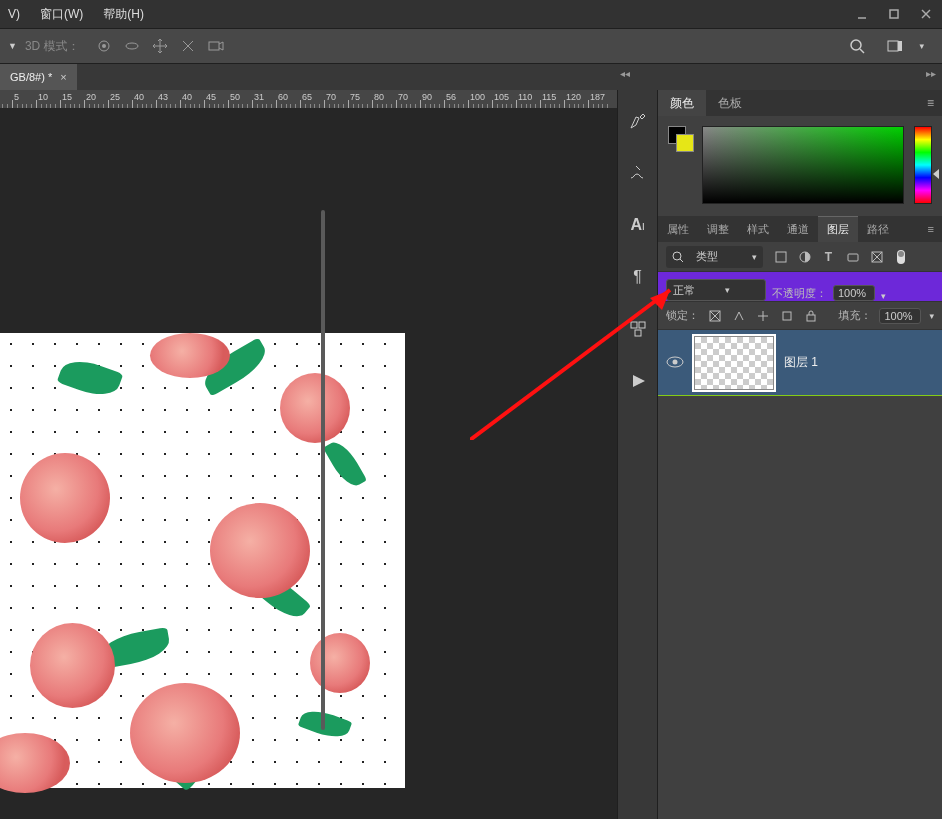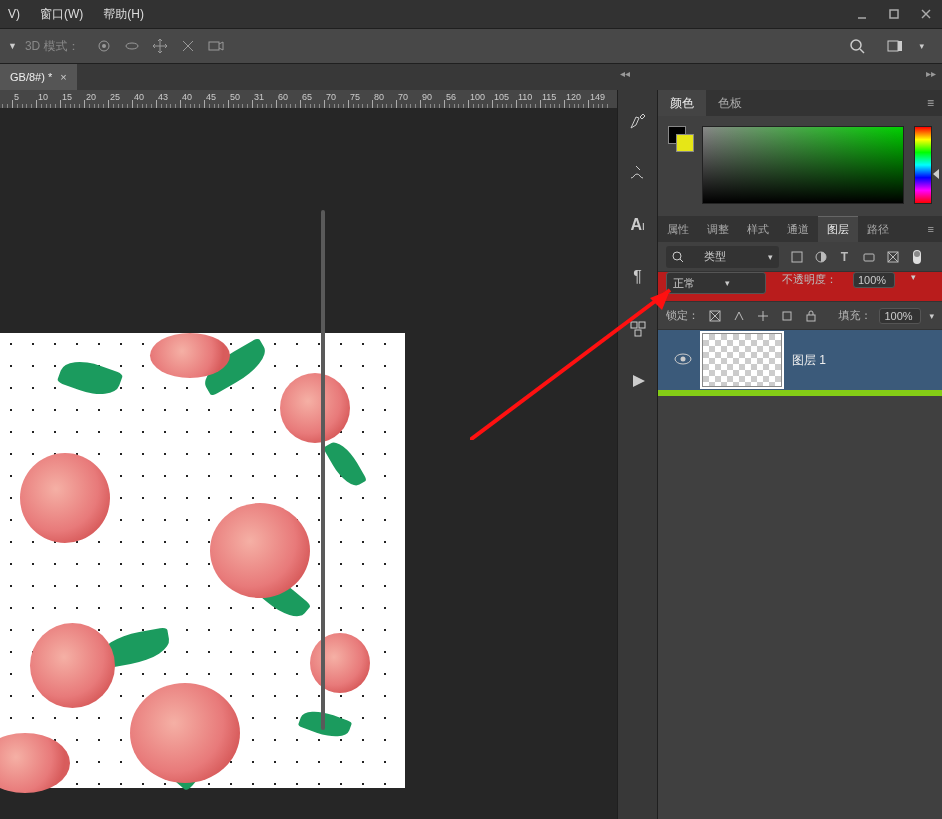--- a/index.html
+++ b/index.html
@@ -36,32 +36,32 @@
   .swatch { width:24px; height:24px; position:relative; }
   .swatch .bg { position:absolute; width:18px; height:18px; background:#000; border:1px solid #888; }
   .swatch .fg { position:absolute; width:18px; height:18px; background:#e6e617; border:1px solid #888; left:8px; top:8px; }
   .gradient { flex:1; height:78px; background:linear-gradient(to bottom,#fff,#000), linear-gradient(to right,#888 0%,#00d000 100%); background-blend-mode:multiply; border:1px solid #222; position:relative; }
   .hue { width:18px; height:78px; background:linear-gradient(to bottom,#f00,#ff0,#0f0,#0ff,#00f,#f0f,#f00); border:1px solid #222; position:relative; }
   .hue .marker { position:absolute; right:-8px; top:42px; width:0; height:0; border-top:5px solid transparent; border-bottom:5px solid transparent; border-right:6px solid #ccc; }
   .rp-tabs2 { height:26px; background:#333; display:flex; align-items:center; font-size:11px; }
   .rp-tab2 { padding:0 9px; height:26px; display:flex; align-items:center; color:#aaa; cursor:pointer; }
   .rp-tab2.active { background:#444; color:#eee; border-top:1px solid #666; }
   .layer-toolbar { height:30px; background:#404040; display:flex; align-items:center; padding:0 8px; gap:10px; border-bottom:1px solid #333; }
-  .filter-input { display:flex; align-items:center; background:#333; border-radius:3px; padding:2px 6px; gap:20px; height:22px; }
+  .filter-input { display:flex; align-items:center; background:#333; border-radius:3px; padding:2px 6px; gap:12px; height:22px; }
   .filter-input input { background:transparent; border:none; color:#ccc; width:44px; font-size:11px; outline:none; }
   .lt-icons { display:flex; gap:8px; align-items:center; }
   .lt-ico { width:16px; height:16px; display:flex; align-items:center; justify-content:center; color:#bbb; cursor:pointer; }
-  .layer-toolbar2 { height:30px; background:#b91c1c; display:flex; align-items:flex-start; padding:0 8px; gap:16px; border-bottom:1px solid #333; }
+  .layer-toolbar2 { height:30px; background:#6d28d9; display:flex; align-items:flex-end; padding:0 8px; gap:6px; border-bottom:1px solid #333; }
   .blend-select { background:#333; border:1px solid #555; border-radius:3px; padding:2px 6px; height:22px; display:flex; align-items:center; gap:30px; width:100px; font-size:11px; }
   .opacity-label { font-size:11px; color:#bbb; }
   .pct-input { background:#333; border:1px solid #555; border-radius:3px; padding:1px 4px; font-size:11px; width:42px; }
   .layer-toolbar3 { height:28px; background:#404040; display:flex; align-items:center; padding:0 8px; gap:8px; border-bottom:1px solid #333; }
   .lock-label { font-size:11px; color:#bbb; }
   .layers { flex:1; background:#404040; overflow-y:auto; }
-  .layer { height:66px; display:flex; align-items:center; padding:0 16px; gap:10px; border-bottom:6px solid #84cc16; }
+  .layer { height:66px; display:flex; align-items:center; padding:0 8px; gap:10px; border-bottom:1px solid #84cc16; }
   .layer.selected { background:#3b5a7a; }
   .eye { width:18px; color:#ccc; font-size:14px; cursor:pointer; }
   .thumb { width:80px; height:54px; border:1px solid #888; background:#fff; position:relative; overflow:hidden; }
   .thumb.checker { background-image:
     linear-gradient(45deg,#ccc 25%,transparent 25%),
     linear-gradient(-45deg,#ccc 25%,transparent 25%),
     linear-gradient(45deg,transparent 75%,#ccc 75%),
     linear-gradient(-45deg,transparent 75%,#ccc 75%);
     background-size:12px 12px;
     background-position:0 0,0 6px,6px -6px,-6px 0;
@@ -356,21 +356,21 @@
         <div style="position: absolute; left: 559.2px; bottom: 0px; width: 1px; height: 4px; background: rgb(136, 136, 136);"></div>
         <div class="tick" style="left: 564px;">
           <span class="num">120</span>
           <span class="line"></span>
         </div>
         <div style="position: absolute; left: 568.8px; bottom: 0px; width: 1px; height: 4px; background: rgb(136, 136, 136);"></div>
         <div style="position: absolute; left: 573.6px; bottom: 0px; width: 1px; height: 4px; background: rgb(136, 136, 136);"></div>
         <div style="position: absolute; left: 578.4px; bottom: 0px; width: 1px; height: 4px; background: rgb(136, 136, 136);"></div>
         <div style="position: absolute; left: 583.2px; bottom: 0px; width: 1px; height: 4px; background: rgb(136, 136, 136);"></div>
         <div class="tick" style="left: 588px;">
-          <span class="num">149</span>
+          <span class="num">187</span>
           <span class="line"></span>
         </div>
         <div style="position: absolute; left: 592.8px; bottom: 0px; width: 1px; height: 4px; background: rgb(136, 136, 136);"></div>
         <div style="position: absolute; left: 597.6px; bottom: 0px; width: 1px; height: 4px; background: rgb(136, 136, 136);"></div>
         <div style="position: absolute; left: 602.4px; bottom: 0px; width: 1px; height: 4px; background: rgb(136, 136, 136);"></div>
         <div style="position: absolute; left: 607.2px; bottom: 0px; width: 1px; height: 4px; background: rgb(136, 136, 136);"></div>
       </div>
     <div class="canvas-holder">
       <div class="canvas">
         <div class="floral">

